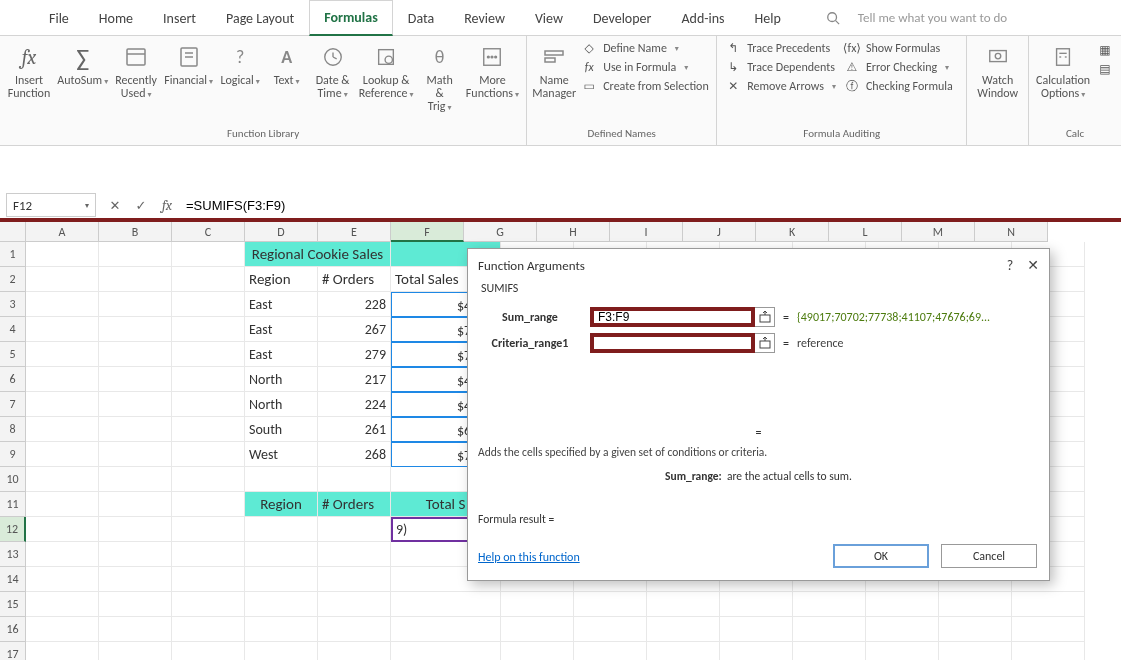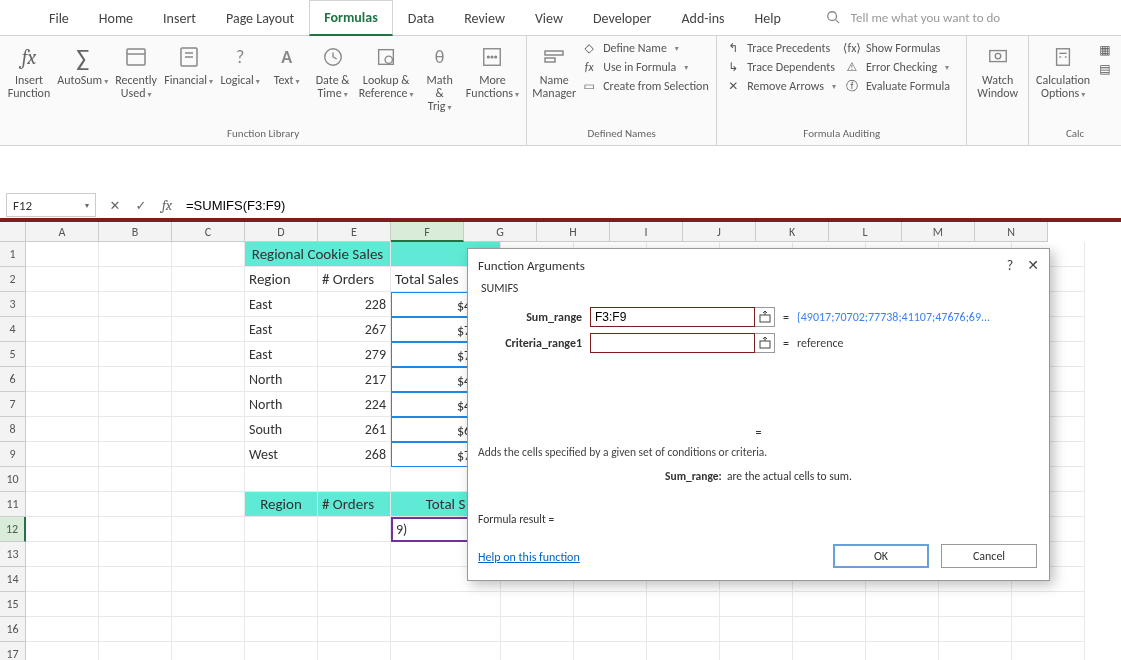--- a/index.html
+++ b/index.html
@@ -2,21 +2,21 @@
 <html><head>
 <meta charset="utf-8">
 <style>
   * { box-sizing: border-box; margin: 0; padding: 0; }
   body { font-family: "Segoe UI", Calibri, Arial, sans-serif; font-size: 13px; color: #333; background: #fff; overflow: hidden; width: 1121px; height: 660px; position: relative; }
 
   
   .ribbon-tabs { display: flex; align-items: center; height: 36px; padding-left: 34px; gap: 0; border-bottom: 1px solid #d4d4d4; }
   .ribbon-tab { padding: 0 14px; height: 36px; display: flex; align-items: center; font-size: 14px; color: #444; cursor: pointer; border: 1px solid transparent; border-bottom: none; }
   .ribbon-tab.active { border-color: #d4d4d4; border-bottom: 2px solid #217346; color: #217346; font-weight: 600; background: #fff; }
-  .tell-me { display: flex; align-items: flex-start; margin-left: 30px; color: #999; gap: 11px; }
+  .tell-me { display: flex; align-items: flex-end; margin-left: 30px; color: #999; gap: 18px; }
   .tell-me svg { width: 14px; height: 14px; }
 
   
   .ribbon-body { display: flex; height: 110px; border-bottom: 1px solid #d4d4d4; background: #fafafa; }
   .group { display: flex; flex-direction: column; border-right: 1px solid #d4d4d4; padding: 2px 4px 0 4px; }
   .group-controls { flex: 1; display: flex; align-items: flex-start; }
   .group-label { font-size: 11px; color: #666; text-align: center; height: 18px; line-height: 14px; }
   .big-btn { display: flex; flex-direction: column; align-items: center; justify-content: flex-start; padding: 4px 6px 0 6px; text-align: center; font-size: 12px; color: #555; gap: 2px; cursor: pointer; min-width: 46px; }
   .big-btn .ico { width: 30px; height: 30px; display: flex; align-items: center; justify-content: center; }
   .big-btn .lbl { line-height: 13px; }
@@ -53,26 +53,26 @@
 
   
   .dialog { position:absolute; left:467px; top:248px; width:583px; height:333px; background:#fff; border:1px solid #999; box-shadow:4px 4px 12px rgba(0,0,0,0.25); font-size:12px; }
   .dlg-title { height:32px; display:flex; align-items:center; justify-content:space-between; padding:0 10px; }
   .dlg-title .t { font-size:13px; }
   .dlg-title .icons { display:flex; gap:14px; }
   .dlg-title .icons span { cursor:pointer; font-size:14px; color:#444; }
   .dlg-sub { padding:0 10px 6px 13px; font-size:12px; }
   .dlg-form { padding: 6px 10px; }
   .dlg-row { display:flex; align-items:center; margin-bottom:6px; }
-  .dlg-lbl { width:112px; text-align:right; padding-right:8px; font-weight:600; font-size:12px; }
+  .dlg-lbl { width:112px; text-align:center; padding-right:8px; font-weight:600; font-size:12px; }
   .dlg-input-wrap { display:flex; align-items:center; }
-  .dlg-input { width:165px; height:20px; border:1px solid #7f1d1d; padding:0 4px; font-size:12px; background:#fff; }
+  .dlg-input { width:165px; height:20px; border:4px solid #7f1d1d; padding:0 4px; font-size:12px; background:#fff; }
   .dlg-pick { width:20px; height:20px; border:1px solid #999; border-left:none; display:flex; align-items:center; justify-content:center; background:#fff; cursor:pointer; }
   .dlg-eq { margin:0 8px; }
-  .dlg-val { font-size:12px; color:#3b82f6; }
+  .dlg-val { font-size:12px; color:#4d7c0f; }
   .dlg-val.ref { color:#404040; }
   .dlg-mid { padding: 60px 10px 6px 10px; font-size:12px; }
   .dlg-mid .eq { text-align:center; margin-bottom:6px; }
   .dlg-desc { font-size:11.5px; color:#444; }
   .dlg-desc2 { text-align:center; margin-top:10px; font-size:11.5px; }
   .dlg-desc2 b { font-weight:600; }
   .dlg-result { position:absolute; left:10px; bottom:54px; font-size:11.5px; }
   .dlg-link { position:absolute; left:10px; bottom:16px; color:#0066cc; text-decoration:underline; cursor:pointer; font-size:12px; }
   .dlg-btns { position:absolute; right:12px; bottom:12px; display:flex; gap:12px; }
   .dlg-btn { width:96px; height:24px; border:1px solid #999; background:#fff; font-size:12px; display:flex; align-items:center; justify-content:center; cursor:pointer; }
@@ -241,21 +241,21 @@
             <span class="ico">⟨fx⟩</span>
             <span>Show Formulas</span>
           </div>
         <div class="small-btn">
             <span class="ico">⚠</span>
             <span>Error Checking</span>
             <span class="drop-caret">▾</span>
           </div>
         <div class="small-btn">
             <span class="ico">ⓕ</span>
-            <span>Evaluate Formula</span>
+            <span>Checking Formula</span>
           </div>
       </div>
     </div>
     <div class="group-label">Formula Auditing</div>
   </div>
 
   <div class="group" style="min-width:62px">
     <div class="group-controls">
       <div class="big-btn">
         <div class="ico">

